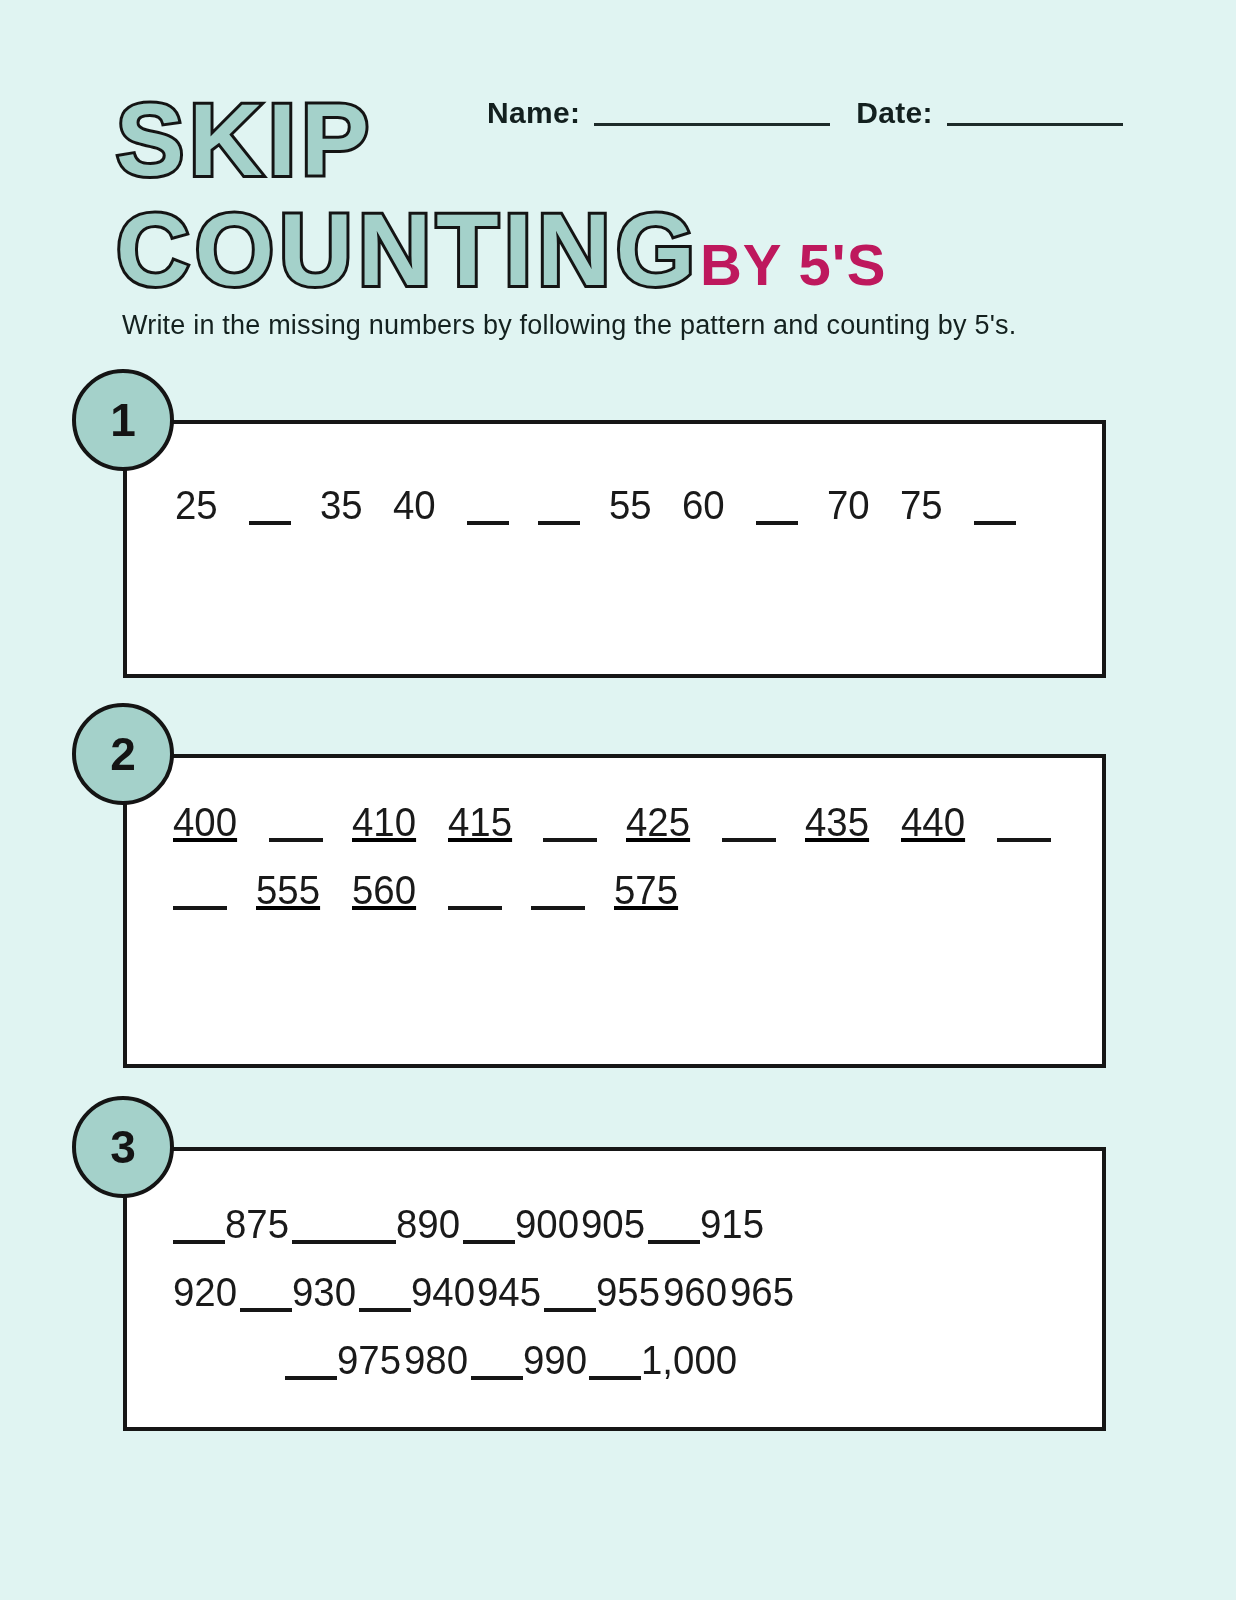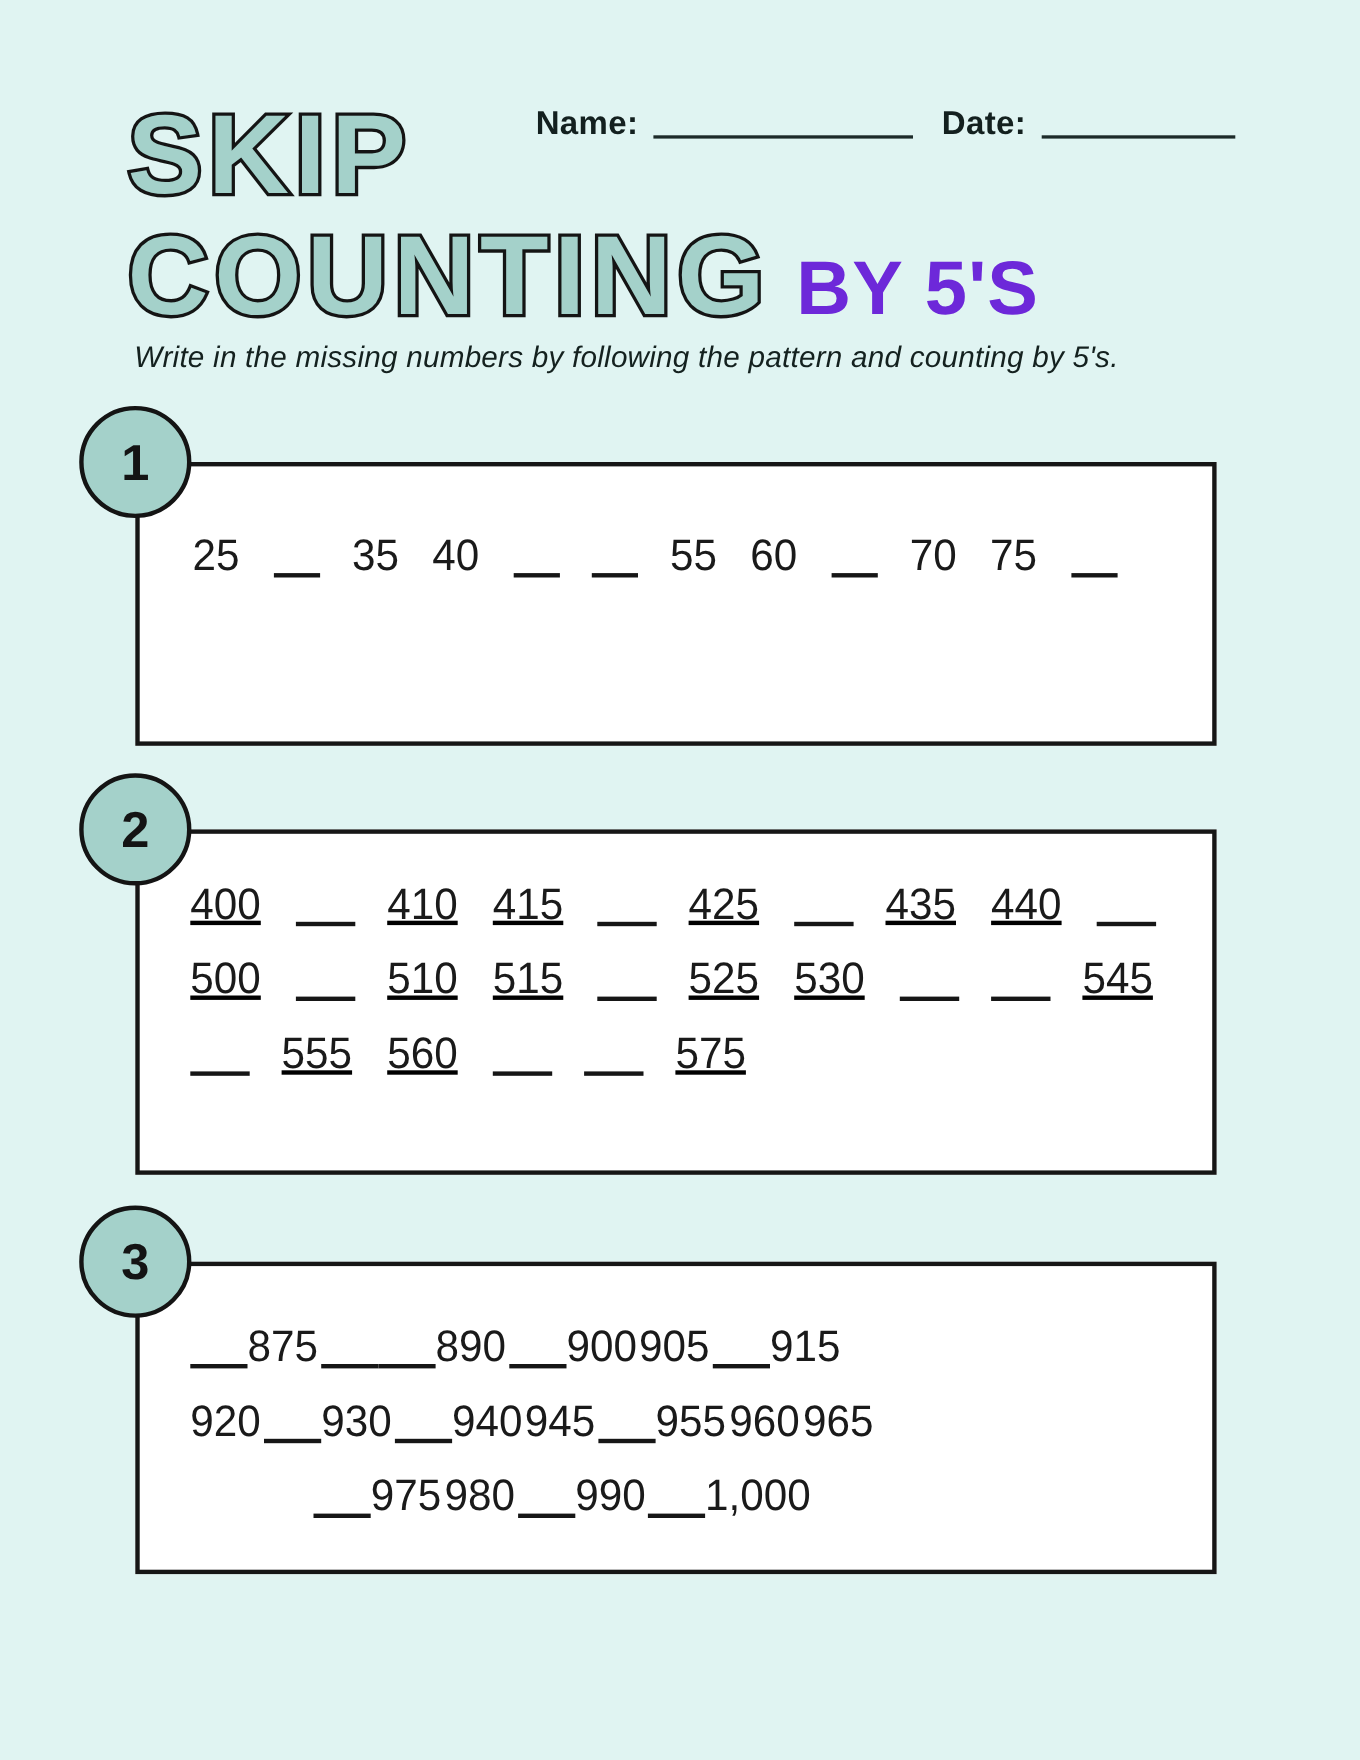--- a/index.html
+++ b/index.html
@@ -49,35 +49,33 @@
   .title-skip { top: 89px; }
   .title-counting { top: 199px; }
   .bubble {
     font-size: 102px;
     letter-spacing: 5px;
     color: #a4d1ca;
     -webkit-text-stroke: 6px #141414;
     paint-order: stroke fill;
   }
   .solid-suffix {
-    font-size: 69px;
+    font-size: 58px;
     letter-spacing: 1px;
-    color: #6d28d9;
-    margin-left: 24px;
+    color: #be185d;
   }
 
   
   .instruction {
     position: absolute;
     left: 122px; top: 310px;
     font-size: 27px;
     letter-spacing: 0.2px;
     color: #14211f;
     font-weight: 400;
-    font-style: italic;
   }
 
   
   .qbox {
     position: absolute;
     left: 123px;
     width: 983px;
     background: #ffffff;
     border: 4px solid #161616;
   }
@@ -180,32 +178,20 @@
           <span class="num">410</span>
           <span class="num">415</span>
           <span class="blank"></span>
           <span class="num">425</span>
           <span class="blank"></span>
           <span class="num">435</span>
           <span class="num">440</span>
           <span class="blank"></span>
         </div>
         <div class="row">
-          <span class="num">500</span>
-          <span class="blank"></span>
-          <span class="num">510</span>
-          <span class="num">515</span>
-          <span class="blank"></span>
-          <span class="num">525</span>
-          <span class="num">530</span>
-          <span class="blank"></span>
-          <span class="blank"></span>
-          <span class="num">545</span>
-        </div>
-        <div class="row">
           <span class="blank"></span>
           <span class="num">555</span>
           <span class="num">560</span>
           <span class="blank"></span>
           <span class="blank"></span>
           <span class="num">575</span>
         </div>
       </div>
   </section>
 

